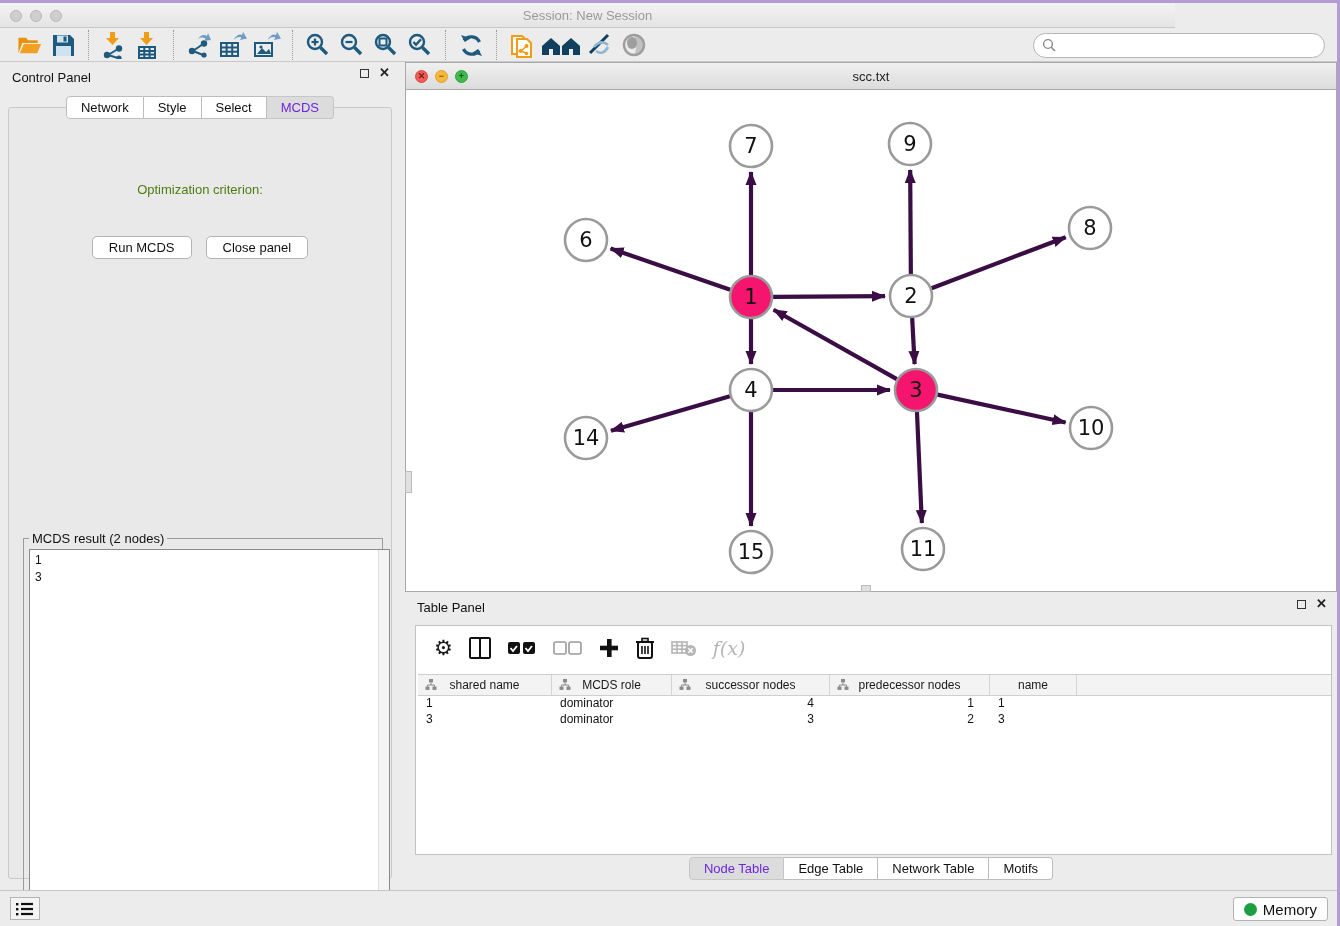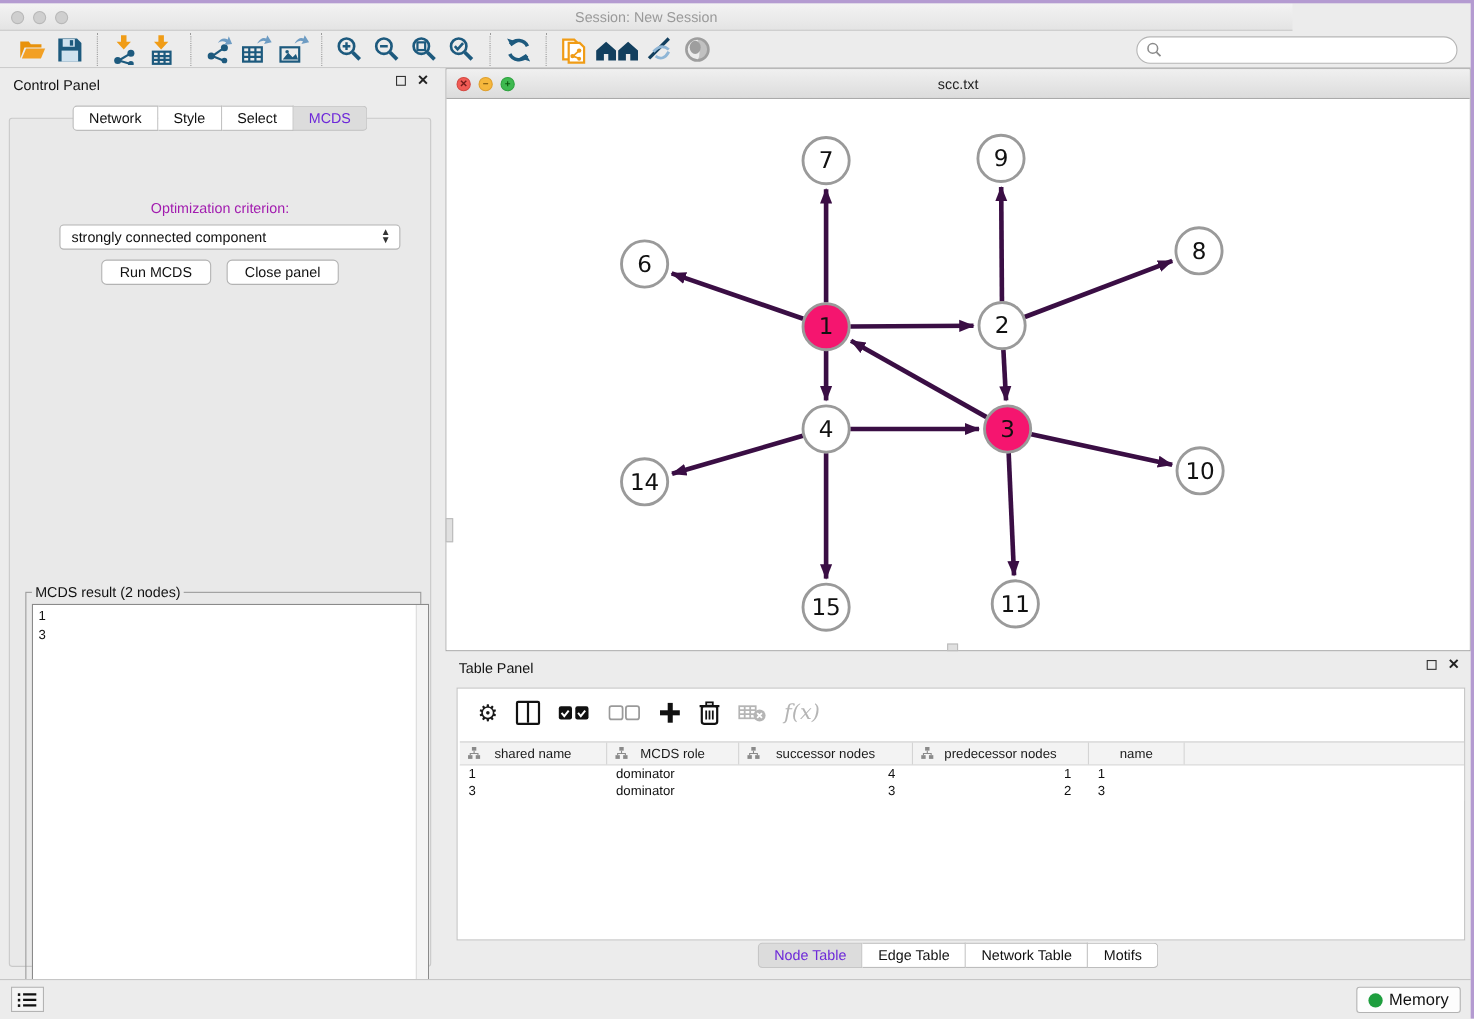--- a/index.html
+++ b/index.html
@@ -27,21 +27,21 @@
   .panel-head { position:absolute; top:8px; left:12px; font-size:13px; color:#111; }
   .panel-icons { position:absolute; top:6px; right:10px; display:flex; gap:10px; align-items:center; }
   .float-ico { width:9px; height:9px; border:1.5px solid #333; display:inline-block; }
   .close-ico { font-size:13px; font-weight:bold; color:#222; line-height:10px; }
   .cp-tabs { position:absolute; top:34px; left:0; width:100%; display:flex; justify-content:center; z-index:5; }
   .tab { font-size:13px; padding:3px 14px; background:#fff; border:1px solid #bdbdbd; border-left:none; color:#111; cursor:default; }
   .tab:first-child { border-left:1px solid #bdbdbd; border-radius:4px 0 0 4px; }
   .tab:last-child { border-radius:0 4px 4px 0; }
   .tab.selected { background:#dcdcdc; color:#6d28d9; border-color:#c6c6c6; }
   .cp-body { position:absolute; top:45px; left:8px; width:384px; height:772px; background:#e9e9e9; border:1px solid #c9c9c9; border-radius:3px; }
-  .opt-label { position:absolute; top:74px; width:100%; text-align:center; font-size:13px; color:#a21caf; }
+  .opt-label { position:absolute; top:74px; width:100%; text-align:center; font-size:13px; color:#4d7c0f; }
   .dropdown { position:absolute; top:96px; left:45px; width:310px; height:23px; background:#fff; border:1px solid #b3b3b3; border-radius:4px; font-size:13px; color:#111; display:flex; align-items:center; padding:0 10px; }
   .dd-arrows { position:absolute; right:8px; top:3px; display:flex; flex-direction:column; line-height:7px; font-size:9px; color:#333; }
   .btnrow { position:absolute; top:128px; width:100%; display:flex; justify-content:center; gap:14px; }
   .btn { font-size:13px; background:#fff; border:1px solid #b3b3b3; border-radius:5px; padding:3px 16px; color:#111; }
   .fieldset { position:absolute; left:14px; top:430px; width:360px; height:386px; border:1px solid #9c9c9c; }
   .fieldset legend { position:absolute; top:-8px; left:5px; background:#e9e9e9; padding:0 3px; font-size:13px; color:#111; }
   .result-box { position:absolute; left:5px; top:10px; width:361px; height:369px; background:#fff; border:1px solid #8a8a8a; font-size:12px; font-family:"Liberation Sans",sans-serif; }
   .result-text { position:absolute; left:5px; top:2px; white-space:pre; line-height:17px; color:#111; }
   .result-scroll { position:absolute; right:0; top:0; width:11px; height:100%; background:#f4f4f4; border-left:1px solid #ddd; }
 
@@ -258,27 +258,20 @@
       <span class="close-ico">✕</span>
     </div>
     <div class="cp-tabs" id="cp-tabs">
         <span class="tab">Network</span>
         <span class="tab">Style</span>
         <span class="tab">Select</span>
         <span class="tab selected">MCDS</span>
       </div>
     <div class="cp-body">
       <div class="opt-label">Optimization criterion:</div>
-      <div class="dropdown">
-        <span>strongly connected component</span>
-        <span class="dd-arrows">
-            <span>▲</span>
-            <span>▼</span>
-          </span>
-      </div>
       <div class="btnrow">
         <button class="btn">Run MCDS</button>
         <button class="btn">Close panel</button>
       </div>
       <div class="fieldset">
         <legend>MCDS result (2 nodes)</legend>
         <div class="result-box">
           <div class="result-text" id="result-text">1
 3</div>
           <div class="result-scroll"></div>

